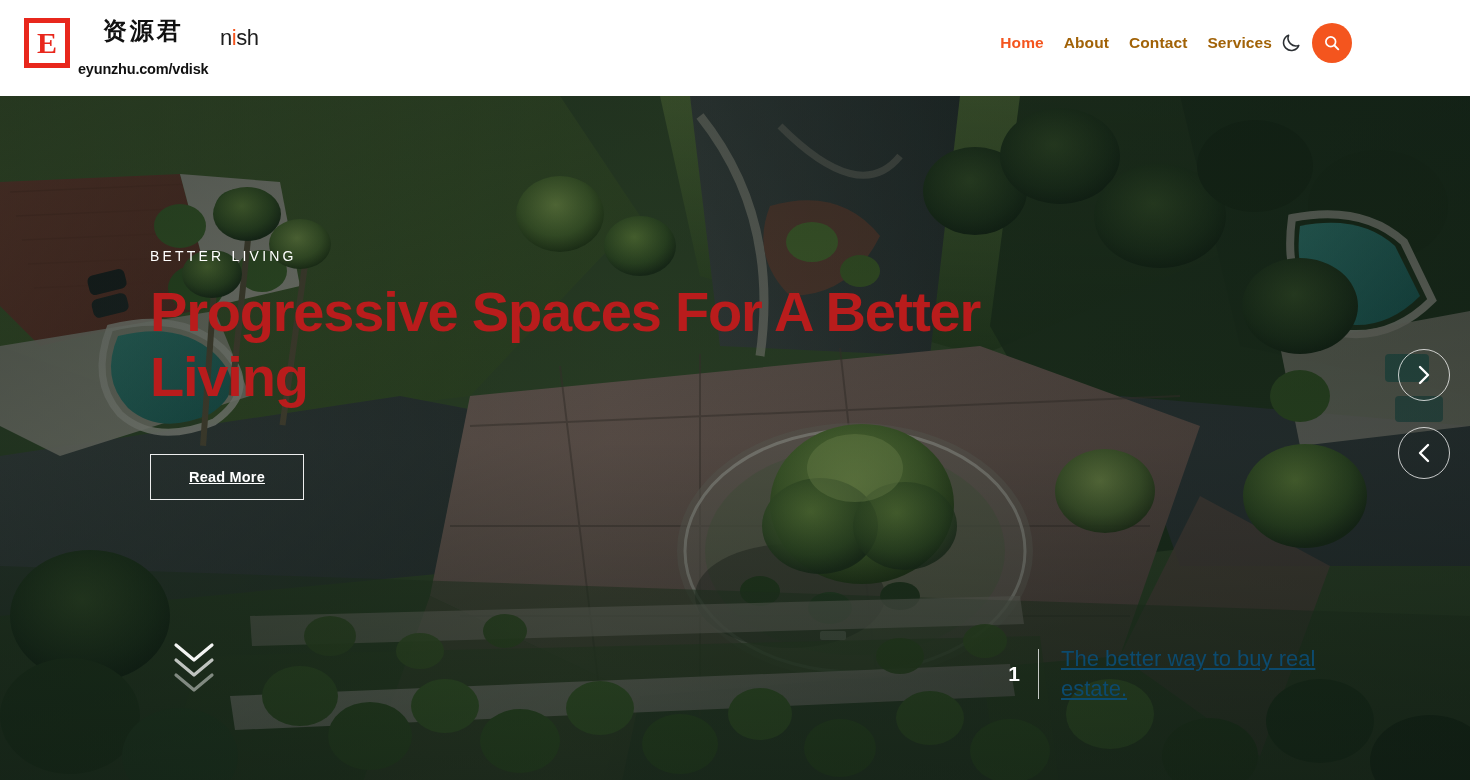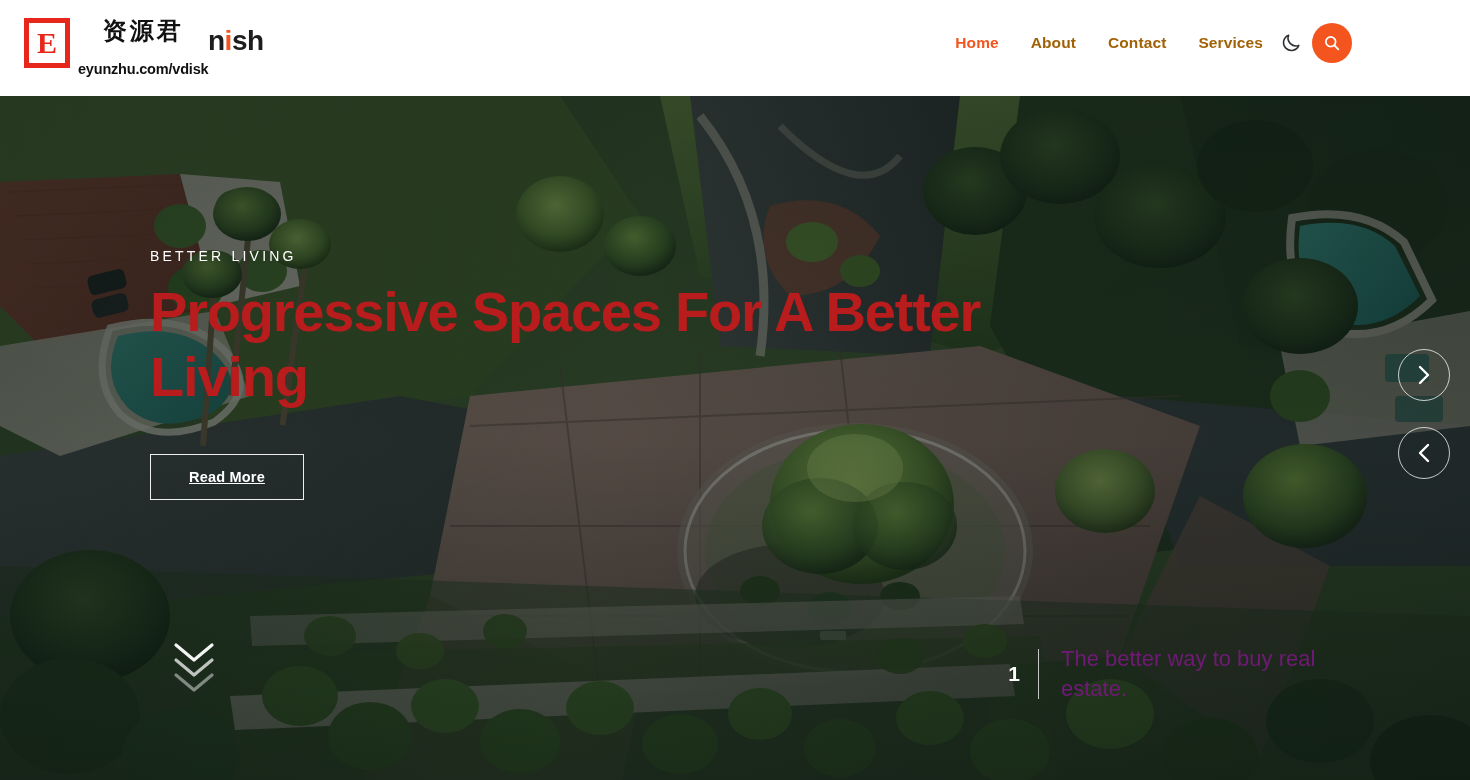--- a/index.html
+++ b/index.html
@@ -48,30 +48,30 @@
     font-size: 24px; font-weight: 600; color: #111;
     letter-spacing: 3px; line-height: 1.05;
   }
   .wm-url {
     font-family: "Liberation Sans", sans-serif;
     font-size: 14.5px; font-weight: bold; color: #111;
     letter-spacing: -0.2px; margin-top: 17px;
   }
 
   .brand {
-    position: absolute; left: 208px; top: 25px;
-    font-size: 28px; font-weight: bold; color: #1d1d1d;
+    position: absolute; left: 220px; top: 25px;
+    font-size: 22px; font-weight: normal; color: #1d1d1d;
     letter-spacing: -0.5px;
   }
   .brand .i-letter { color: #f4551e; position: relative; }
 
   .nav {
-    position: absolute; right: 207px; top: 50%;
+    position: absolute; right: 198px; top: 50%;
     transform: translateY(-50%);
-    display: flex; align-items: center; gap: 32px;
+    display: flex; align-items: center; gap: 20px;
   }
   .nav a {
     font-size: 15.5px; font-weight: bold; color: #a16207;
     text-decoration: none; letter-spacing: 0.1px;
   }
   .nav a.active { color: #f4551e; }
 
   .search-btn {
     position: absolute; right: 118px; top: 50%;
     transform: translateY(-50%);
@@ -146,22 +146,22 @@
   .slide-num {
     font-size: 21px; font-weight: bold; color: #ffffff;
     width: 48px; text-align: center;
   }
   .slide-sep {
     width: 1px; height: 50px;
     background: rgba(255,255,255,.75);
     margin-right: 22px;
   }
   .slide-text {
-    font-size: 22px; line-height: 1.35; color: #701a75;
-    font-weight: 400; max-width: 310px;
+    font-size: 22px; line-height: 1.35; color: #0c4a6e;
+    font-weight: 400; max-width: 310px; text-decoration: underline;
   }
 
   
   .arrow {
     position: absolute; right: 20px;
     width: 52px; height: 52px; border-radius: 50%;
     border: 1px solid rgba(255,255,255,.75);
     background: transparent; cursor: pointer;
     display: flex; align-items: center; justify-content: center;
     z-index: 12;

